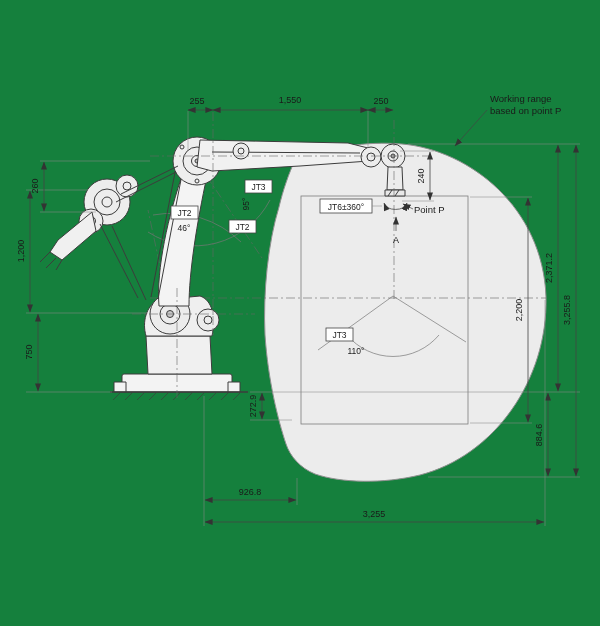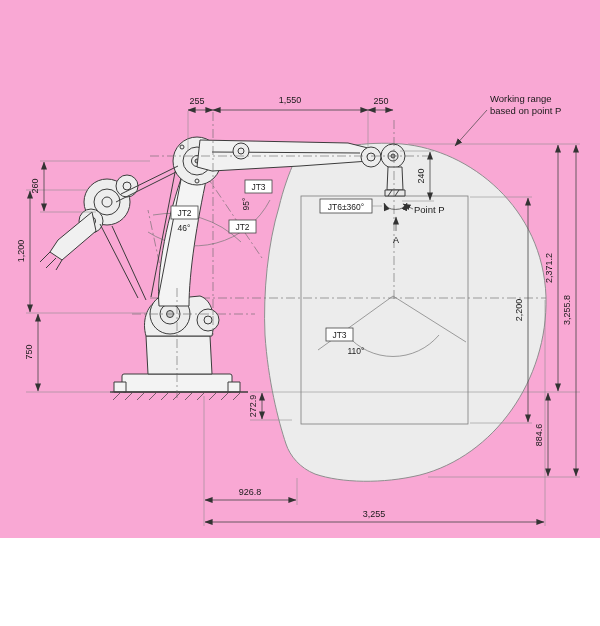--- a/index.html
+++ b/index.html
@@ -1,17 +1,17 @@
 <!DOCTYPE html>
 <html><head>
 <meta charset="utf-8">
 <style>
   html,body { margin:0; padding:0; background:#ffffff; }
   .canvas {
-    position:relative; width:600px; height:538px; background:#f9a8d4;
+    position:relative; width:600px; height:626px; background:#15803d;
     font-family:"Liberation Sans", sans-serif; overflow:hidden;
   }
   svg { display:block; }
   text { font-family:"Liberation Sans", sans-serif; fill:#1a1a1a; }
   .dimtext  { font-size:9px; text-anchor:middle; }
   .notetext { font-size:9.5px; text-anchor:start; }
   .boxtext  { font-size:8.5px; text-anchor:middle; }
   .angtext  { font-size:8.5px; text-anchor:middle; }
   .dimline  { stroke:#444; stroke-width:0.8; fill:none;
               marker-start:url(#aS); marker-end:url(#aE); }

